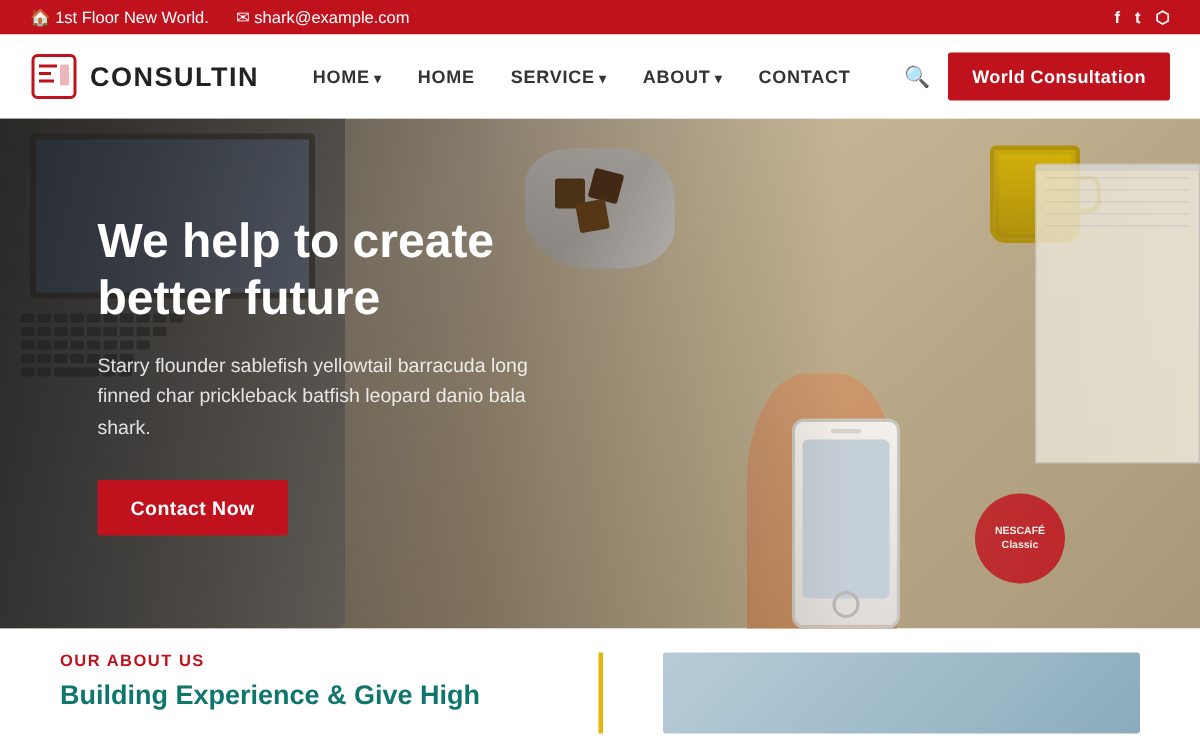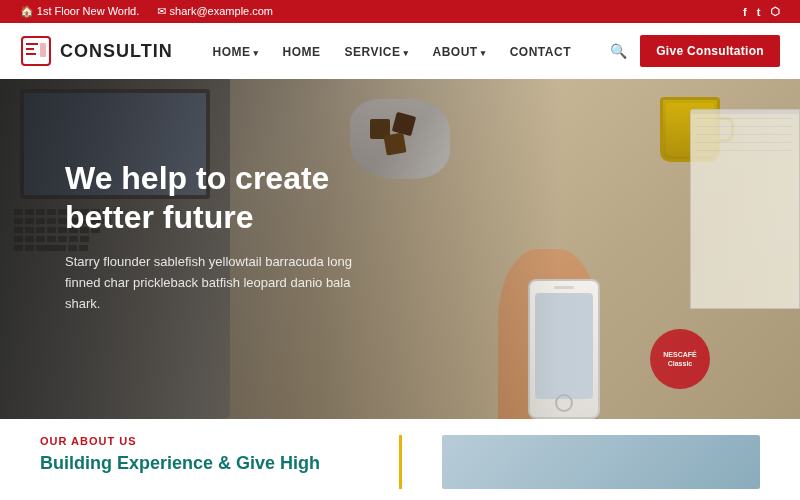--- a/index.html
+++ b/index.html
@@ -221,21 +221,21 @@
     <li>
       <a href="#" class="has-arrow">ABOUT</a>
     </li>
     <li>
       <a href="#">CONTACT</a>
     </li>
   </ul>
 
   <div class="nav-right">
     <span class="search-icon-nav">🔍</span>
-    <button class="btn-consultation">Give Consultation</button>
+    <button class="btn-consultation">World Consultation</button>
   </div>
 </nav>
 
 <section class="hero">
   <div class="hero-image-bg"></div>
 
   <div style="position:absolute;left:0;top:0;width:230px;height:340px;background:linear-gradient(135deg,#444 0%,#777 50%,#999 100%);z-index:0;opacity:0.8;border-radius:0 0 6px 0;">
 
     <div style="position:absolute;top:10px;left:20px;right:20px;height:110px;background:#222;border-radius:3px;">
       <div style="position:absolute;inset:4px;background:linear-gradient(135deg,#3a5a8a,#6a8aba);"></div>
@@ -336,20 +336,21 @@
   </div>
 
   <div class="hero-bg"></div>
 
   <div class="hero-content">
     <h1 class="hero-title">
       <span>We help to create</span><br>
       <span>better future</span>
     </h1>
     <p class="hero-subtitle">Starry flounder sablefish yellowtail barracuda long finned char prickleback batfish leopard danio bala shark.</p>
+    <button class="btn-contact">Contact Now</button>
   </div>
 </section>
 
 <div class="bottom-section">
   <div class="bottom-left">
     <div class="about-label">OUR ABOUT US</div>
     <div class="about-title">Building Experience &amp; Give High</div>
   </div>
   <div class="bottom-right">
     <div class="bottom-image-placeholder" style="background:linear-gradient(135deg,#b8ccd8,#8aacbc);"></div>

